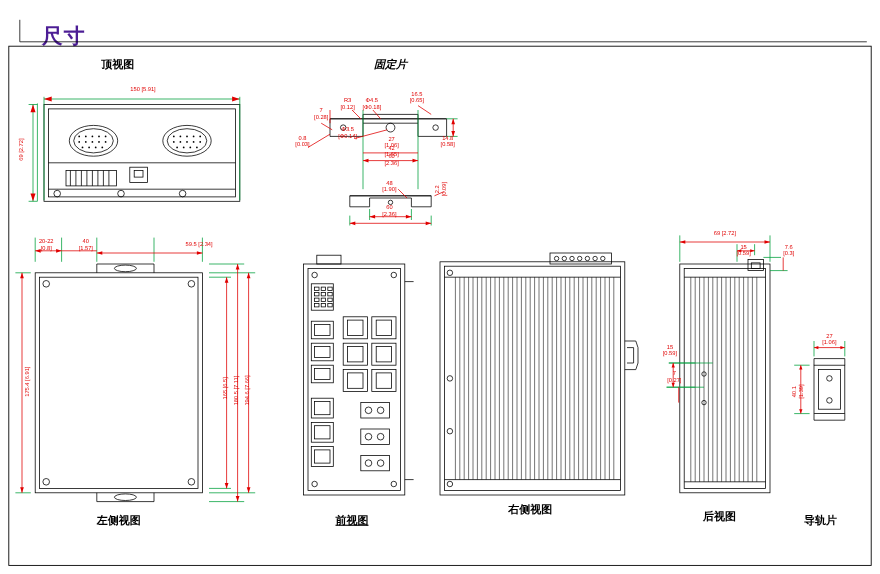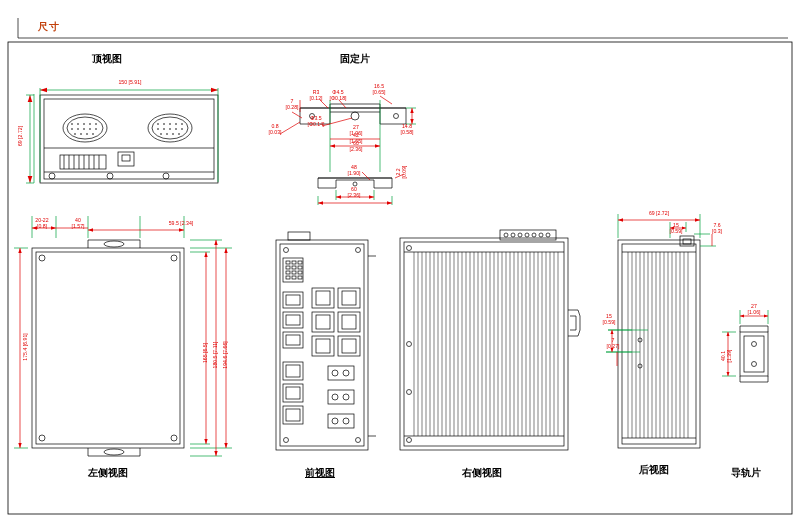--- a/index.html
+++ b/index.html
@@ -6,21 +6,21 @@
   body{
     width:800px;height:522px;
     background:#ffffff;
     font-family:"Liberation Sans","DejaVu Sans",sans-serif;
     overflow:hidden;
     position:relative;
   }
   #stage{position:absolute;left:0;top:0;width:800px;height:522px;}
   .title{
     position:absolute;left:38px;top:20px;
-    font-size:10px;font-weight:bold;color:#c2410c;
+    font-size:19px;font-weight:bold;color:#4c1d95;
     letter-spacing:1px;
   }
   .caption{
     position:absolute;font-size:10px;color:#000;font-weight:bold;white-space:nowrap;
   }
   .dimtext{
     position:absolute;font-size:5.2px;color:#e00000;white-space:nowrap;line-height:1.15;
     text-align:center;font-family:"Liberation Sans",sans-serif;
   }
   svg{position:absolute;left:0;top:0;width:800px;height:522px;pointer-events:none;}
@@ -450,24 +450,24 @@
       <g fill="#e00000">
         <polygon points="740,316 744,314.5 744,317.5"></polygon>
         <polygon points="768,316 764,314.5 764,317.5"></polygon>
         <polygon points="728,332 726.5,336 729.5,336"></polygon>
         <polygon points="728,376 726.5,372 729.5,372"></polygon>
       </g>
     </g>
   </svg>
 
   <div class="caption" style="left:92px;top:52px;">顶视图</div>
-  <div class="caption" style="left:340px;top:52px;">固定片</div>
+  <div class="caption" style="left:340px;top:52px;font-style:italic;">固定片</div>
   <div class="caption" style="left:88px;top:466px;text-align:center;">左侧视图</div>
   <div class="caption" style="left:305px;top:466px;text-decoration:underline;">前视图</div>
-  <div class="caption" style="left:462px;top:466px;">右侧视图</div>
+  <div class="caption" style="left:462px;top:456px;">右侧视图</div>
   <div class="caption" style="left:639px;top:463px;">后视图</div>
   <div class="caption" style="left:731px;top:466px;text-align:right;">导轨片</div>
 
   <div class="dimtext" style="left:100px;top:80px;width:60px;">150 [5.91]</div>
   <div class="dimtext" style="left:-9px;top:133px;width:60px;transform:rotate(-90deg);">69 [2.72]</div>
 
   <div class="dimtext" style="left:279px;top:99px;width:26px;white-space:pre;">7
 [0.28]</div>
   <div class="dimtext" style="left:262px;top:124px;width:26px;white-space:pre;">0.8
 [0.03]</div>

